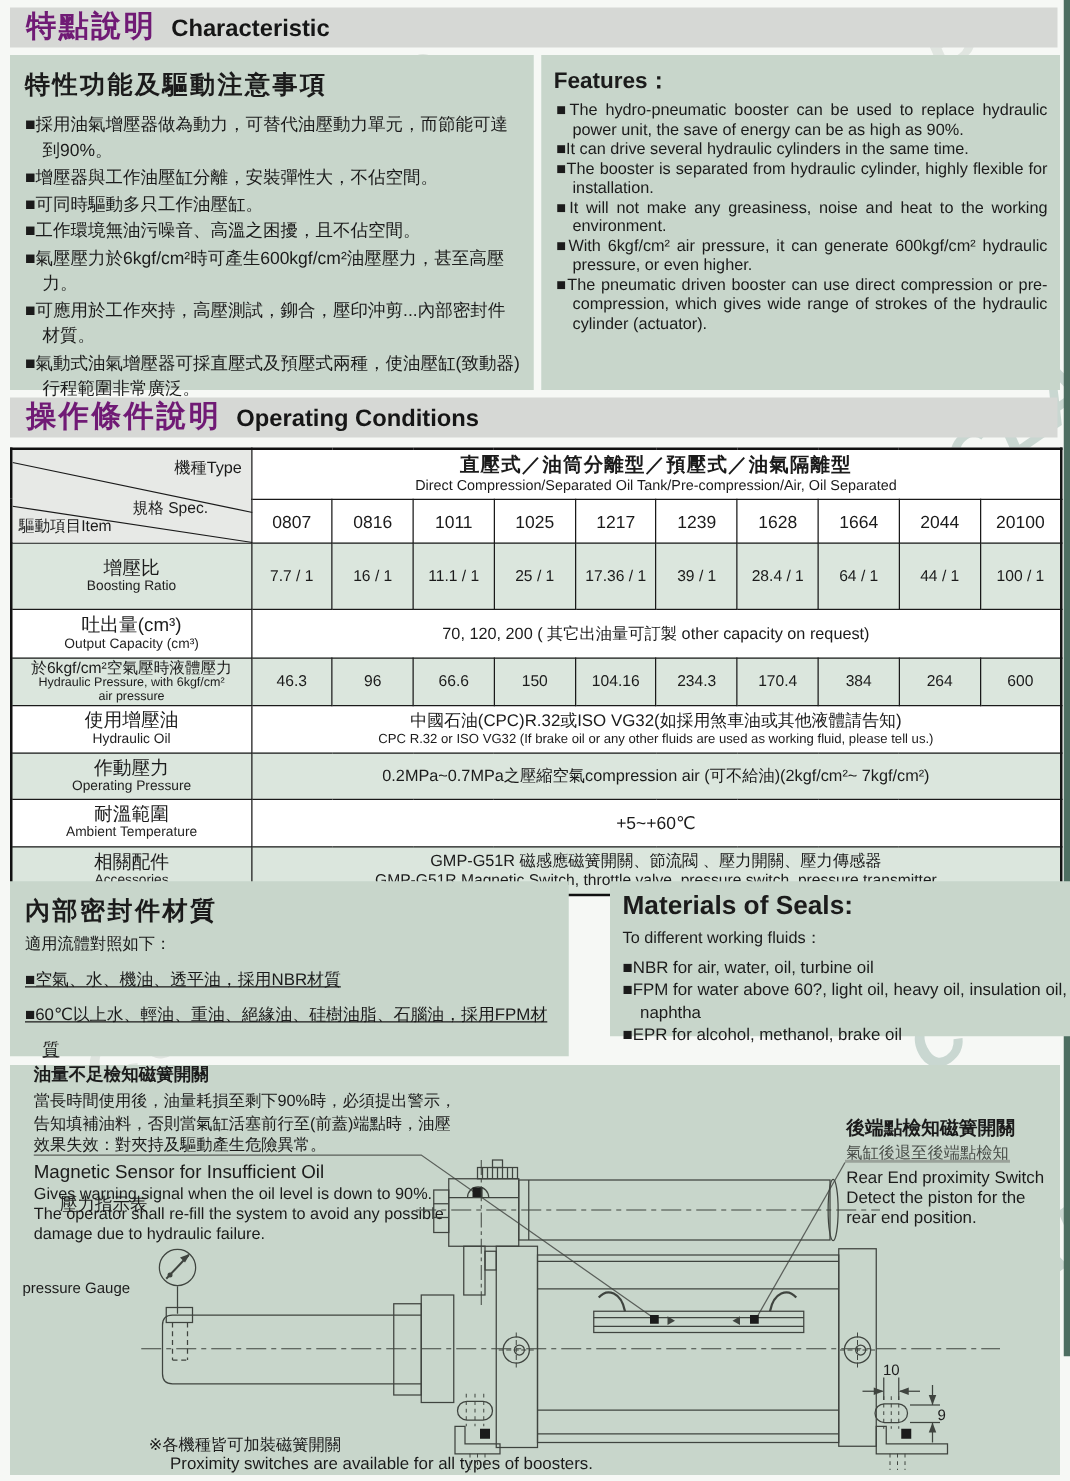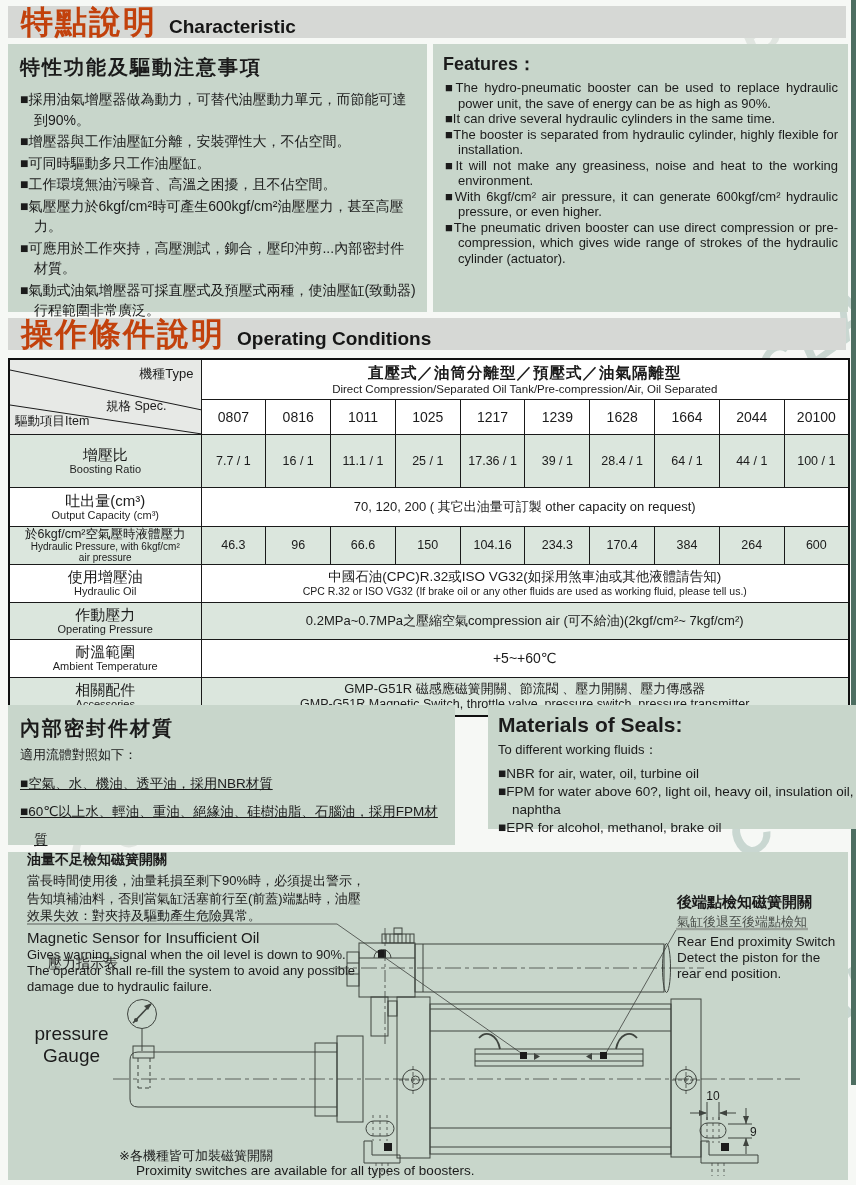--- a/index.html
+++ b/index.html
@@ -6,21 +6,21 @@
   .page{
     position:relative;width:856px;height:1185px;overflow:hidden;
     background:#f6f8f5;color:#1b1b1b;
     font-family:"Liberation Sans","DejaVu Sans",sans-serif;
   }
   
   .band{
     position:absolute;left:8px;width:838px;height:32px;background:#d6d8d5;
     display:flex;align-items:baseline;gap:12px;padding-left:13px;box-sizing:border-box;
   }
-  .band .zh{font-size:32px;font-weight:bold;letter-spacing:2px;line-height:32px;color:#c2410c;}
+  .band .zh{font-size:24px;font-weight:bold;letter-spacing:2px;line-height:32px;color:#701a75;}
   .band .en{font-size:19px;font-weight:bold;color:#161616;}
   
   .gbox{position:absolute;background:#c8d6cb;box-sizing:border-box;}
   .feat-title-zh{font-size:20px;font-weight:bold;letter-spacing:2px;margin:10px 0 8px 12px;}
   .feat-title-en{font-size:18px;font-weight:bold;margin:8px 0 4px 10px;}
   ul.blt{list-style:none;margin:0;padding:0 10px 0 12px;}
   ul.blt-zh li{font-size:14px;line-height:20.5px;text-indent:-14px;padding-left:14px;margin-bottom:1px;}
   ul.blt-en li{font-size:13px;line-height:15.5px;text-indent:-13px;padding-left:13px;text-align:justify;}
   .seal-sub{font-size:13px;margin:2px 0 6px 12px;}
   ul.blt-seal-zh li{font-size:13.5px;line-height:28px;text-indent:-14px;padding-left:14px;text-decoration:underline;}
@@ -249,21 +249,21 @@
   <div class="dtx" style="left:27px;top:851px;font-size:14px;font-weight:bold;">油量不足檢知磁簧開關</div>
   <div class="dtx pre" style="left:27px;top:872px;font-size:13px;line-height:17.5px;">當長時間使用後，油量耗損至剩下90%時，必須提出警示，
 告知填補油料，否則當氣缸活塞前行至(前蓋)端點時，油壓
 效果失效：對夾持及驅動產生危險異常。</div>
   <div class="dtx" style="left:27px;top:929px;font-size:15px;">Magnetic Sensor for Insufficient Oil</div>
   <div class="dtx pre" style="left:27px;top:947px;font-size:13px;line-height:16px;">Gives warning signal when the oil level is down to 90%.
 The operator shall re-fill the system to avoid any possible
 damage due to hydraulic failure.</div>
 
   <div class="dtx" style="left:28px;top:955px;width:90px;text-align:right;font-size:14px;">壓力指示表</div>
-  <div class="dtx" style="left:18px;top:1023px;width:107px;text-align:center;font-size:19px;">pressure Gauge</div>
+  <div class="dtx" style="left:18px;top:1023px;width:107px;text-align:left;font-size:12px;">pressure Gauge</div>
 
   <div class="dtx" style="left:677px;top:893px;font-size:15px;font-weight:bold;">後端點檢知磁簧開關</div>
   <div class="dtx" style="left:677px;top:913px;font-size:13px;color:#4a4f4a;">氣缸後退至後端點檢知</div>
   <div class="dtx pre" style="left:677px;top:934px;font-size:13.5px;line-height:16px;">Rear End proximity Switch
 Detect the piston for the
 rear end position.</div>
 
   <div class="dtx" style="left:119px;top:1147px;font-size:13px;">※各機種皆可加裝磁簧開關</div>
   <div class="dtx" style="left:136px;top:1163px;font-size:13.5px;">Proximity switches are available for all types of boosters.</div>
 

